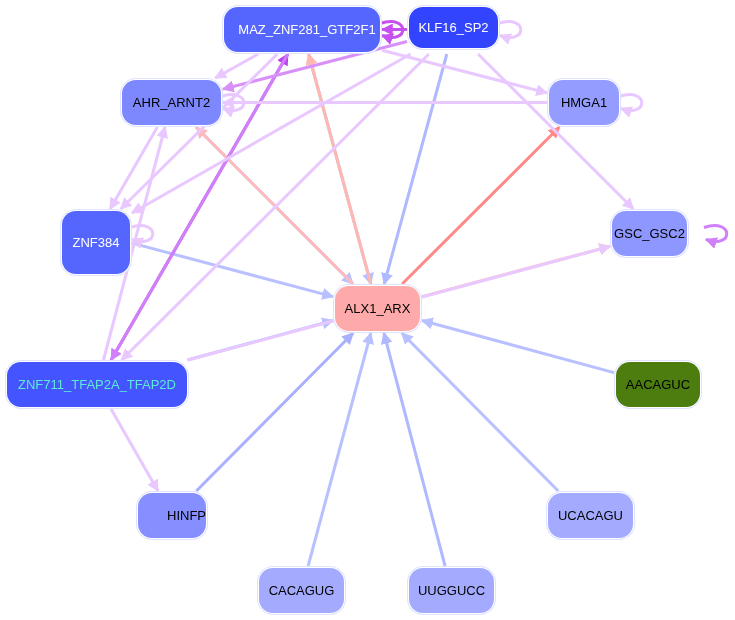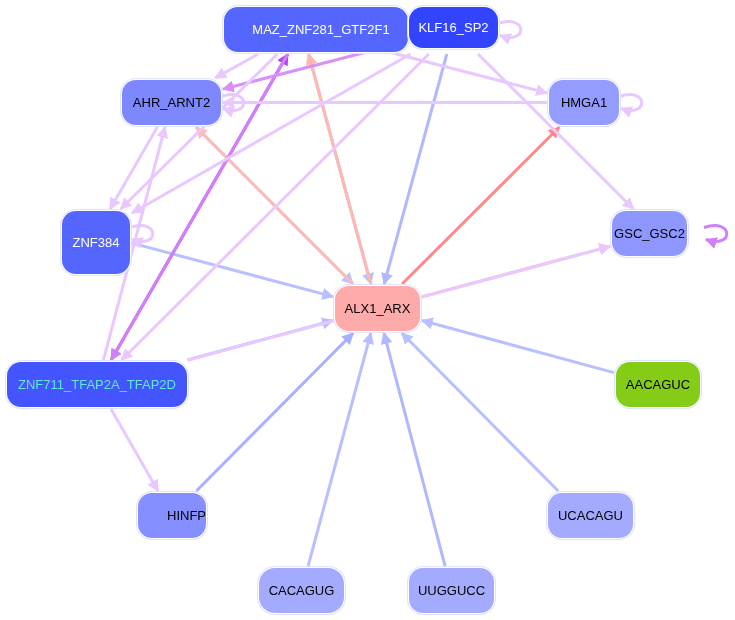--- a/index.html
+++ b/index.html
@@ -83,21 +83,21 @@
       <path fill="none" stroke="#c850f0" stroke-width="3" marker-end="url(#mc850f0)" d="M380,23.5 C410,13.5 410,45.5 382,35.5"></path>
       <path fill="none" stroke="#e8c8ff" stroke-width="3" marker-end="url(#me8c8ff)" d="M498,23.5 C528,13.5 528,45.5 500,35.5"></path>
       <path fill="none" stroke="#e8c8ff" stroke-width="3" marker-end="url(#me8c8ff)" d="M221,96.5 C251,86.5 251,118.5 223,108.5"></path>
       <path fill="none" stroke="#e8c8ff" stroke-width="3" marker-end="url(#me8c8ff)" d="M619,96.5 C649,86.5 649,118.5 621,108.5"></path>
       <path fill="none" stroke="#e8c8ff" stroke-width="3" marker-end="url(#me8c8ff)" d="M130,227.5 C160,217.5 160,249.5 132,239.5"></path>
       <path fill="none" stroke="#d080f8" stroke-width="3" marker-end="url(#md080f8)" d="M704,227.5 C734,217.5 734,249.5 706,239.5"></path>
     </g>
 </svg>
 
 <div id="nodes-layer">
-  <div class="node" style="left: 224px; top: 7px; width: 184px; height: 45px; background: rgb(85, 102, 255); color: rgb(255, 255, 255); padding-left: 10px;">
+  <div class="node" style="left: 224px; top: 7px; width: 156px; height: 45px; background: rgb(85, 102, 255); color: rgb(255, 255, 255); padding-left: 10px;">
       <span>MAZ_ZNF281_GTF2F1</span>
     </div>
   <div class="node" style="left: 409px; top: 7px; width: 89px; height: 41px; background: rgb(51, 68, 255); color: rgb(255, 255, 255);">
       <span>KLF16_SP2</span>
     </div>
   <div class="node" style="left: 122px; top: 80px; width: 99px; height: 45px; background: rgb(125, 136, 255); color: rgb(0, 0, 0);">
       <span>AHR_ARNT2</span>
     </div>
   <div class="node" style="left: 549px; top: 80px; width: 70px; height: 45px; background: rgb(148, 157, 255); color: rgb(0, 0, 0);">
       <span>HMGA1</span>
@@ -107,28 +107,28 @@
     </div>
   <div class="node" style="left: 612px; top: 211px; width: 75px; height: 45px; background: rgb(142, 151, 255); color: rgb(0, 0, 0);">
       <span>GSC_GSC2</span>
     </div>
   <div class="node" style="left: 335px; top: 286px; width: 85px; height: 45px; background: rgb(255, 170, 170); color: rgb(0, 0, 0);">
       <span>ALX1_ARX</span>
     </div>
   <div class="node" style="left: 7px; top: 362px; width: 180px; height: 45px; background: rgb(68, 85, 255); color: #5eead4;">
       <span>ZNF711_TFAP2A_TFAP2D</span>
     </div>
-  <div class="node" style="left: 616px; top: 362px; width: 84px; height: 45px; background: #84cc16; color: rgb(0, 0, 0);">
+  <div class="node" style="left: 616px; top: 362px; width: 84px; height: 45px; background: #4d7c0f; color: rgb(0, 0, 0);">
       <span>AACAGUC</span>
     </div>
   <div class="node" style="left: 138px; top: 493px; width: 68px; height: 45px; background: rgb(133, 143, 255); color: rgb(0, 0, 0); justify-content: flex-end;">
       <span>HINFP</span>
     </div>
   <div class="node" style="left: 540px; top: 493px; width: 85px; height: 45px; background: rgb(164, 171, 255); color: rgb(0, 0, 0); margin-left: 8px;">
       <span>UCACAGU</span>
     </div>
-  <div class="node" style="left: 259px; top: 568px; width: 85px; height: 45px; background: rgb(164, 171, 255); color: rgb(0, 0, 0); border-radius: 16px;">
+  <div class="node" style="left: 259px; top: 568px; width: 85px; height: 45px; background: rgb(164, 171, 255); color: rgb(0, 0, 0);">
       <span>CACAGUG</span>
     </div>
   <div class="node" style="left: 409px; top: 568px; width: 85px; height: 45px; background: rgb(164, 171, 255); color: rgb(0, 0, 0);">
       <span>UUGGUCC</span>
     </div>
 </div>
 
 </body></html>

